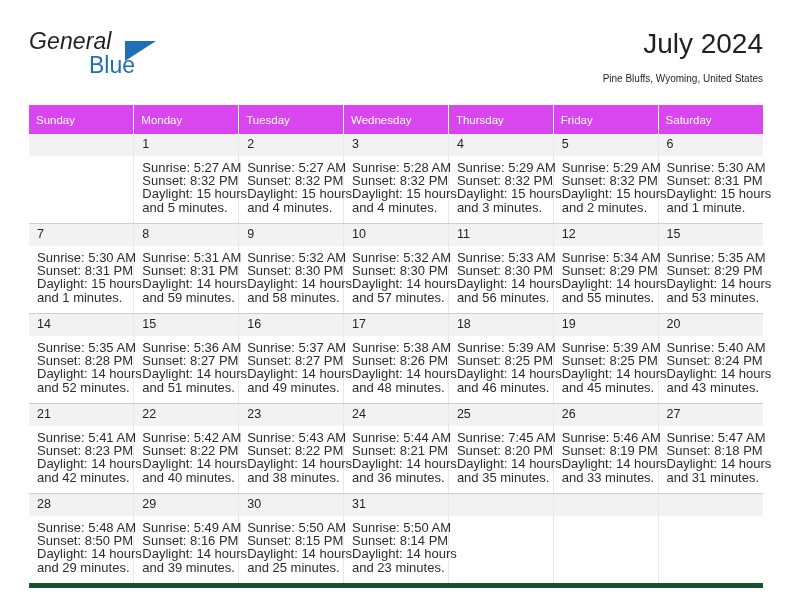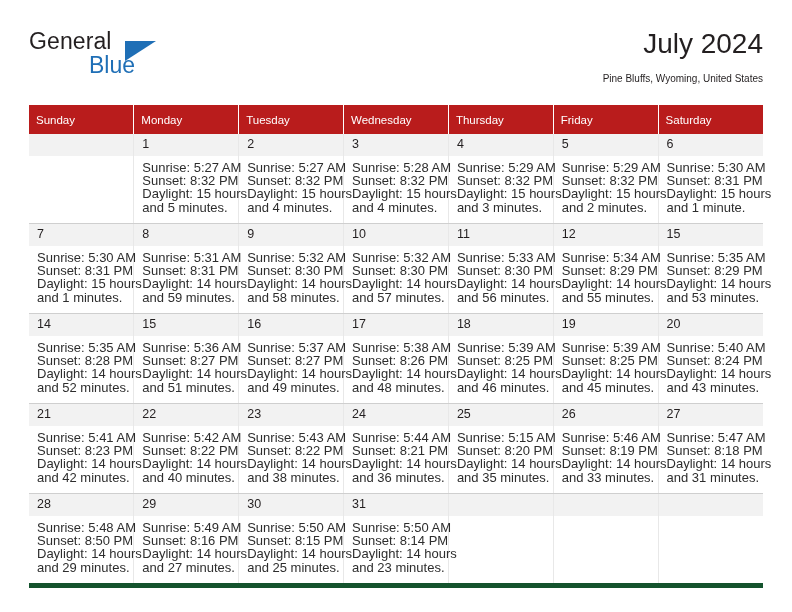--- a/index.html
+++ b/index.html
@@ -37,20 +37,21 @@
     height: 56px;
   }
   .logo-general {
     position: absolute;
     left: 0;
     top: 0;
     font-size: 23px;
     letter-spacing: 0.1px;
     color: #231f20;
     font-family: "Liberation Sans", sans-serif;
+    font-style: italic;
   }
   .logo-tri {
     position: absolute;
     left: 96px;
     top: 13px;
     width: 0;
     height: 0;
     border-left: 31px solid #1f6fb6;
     border-bottom: 20px solid transparent;
   }
@@ -87,21 +88,21 @@
     left: 29px;
     top: 105px;
     width: 734px;
   }
   table.cal {
     width: 734px;
     border-collapse: collapse;
     table-layout: fixed;
   }
   table.cal th {
-    background: #b91c1c;
+    background: #d946ef;
     color: #ffffff;
     font-size: 11.5px;
     font-weight: normal;
     text-align: left;
     padding: 5px 0 5px 7px;
     height: 19px;
     border-right: 1px solid #ffffff;
   }
   table.cal th:last-child { border-right: none; }
 
@@ -383,21 +384,21 @@
               <div class="info">
                 <div>Sunrise: 5:44 AM</div>
                 <div>Sunset: 8:21 PM</div>
                 <div>Daylight: 14 hours</div>
                 <div>and 36 minutes.</div>
               </div>
             </td>
             <td class="daycell">
               <div class="datenum">25</div>
               <div class="info">
-                <div>Sunrise: 5:15 AM</div>
+                <div>Sunrise: 7:45 AM</div>
                 <div>Sunset: 8:20 PM</div>
                 <div>Daylight: 14 hours</div>
                 <div>and 35 minutes.</div>
               </div>
             </td>
             <td class="daycell">
               <div class="datenum">26</div>
               <div class="info">
                 <div>Sunrise: 5:46 AM</div>
                 <div>Sunset: 8:19 PM</div>
@@ -424,21 +425,21 @@
                 <div>Daylight: 14 hours</div>
                 <div>and 29 minutes.</div>
               </div>
             </td>
             <td class="daycell">
               <div class="datenum">29</div>
               <div class="info">
                 <div>Sunrise: 5:49 AM</div>
                 <div>Sunset: 8:16 PM</div>
                 <div>Daylight: 14 hours</div>
-                <div>and 27 minutes.</div>
+                <div>and 39 minutes.</div>
               </div>
             </td>
             <td class="daycell">
               <div class="datenum">30</div>
               <div class="info">
                 <div>Sunrise: 5:50 AM</div>
                 <div>Sunset: 8:15 PM</div>
                 <div>Daylight: 14 hours</div>
                 <div>and 25 minutes.</div>
               </div>

